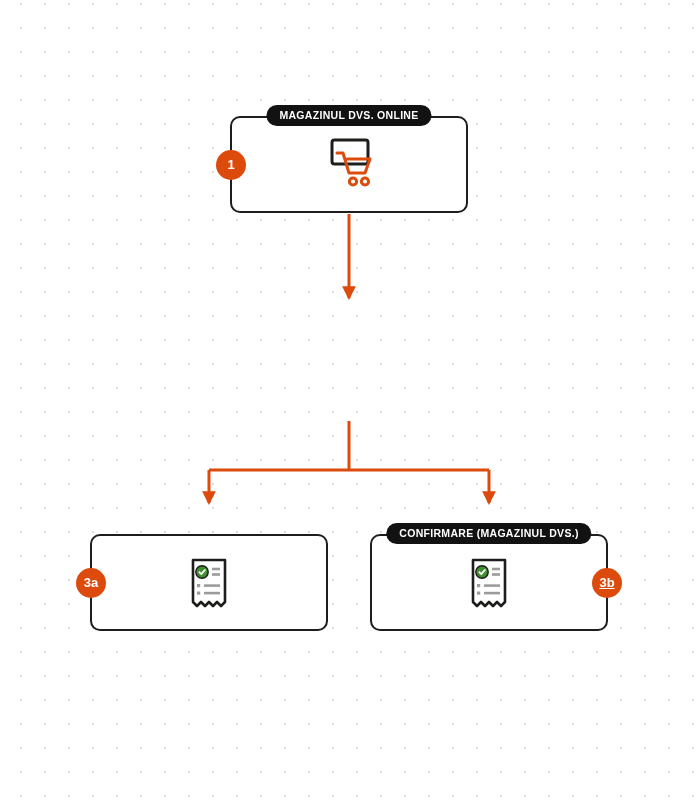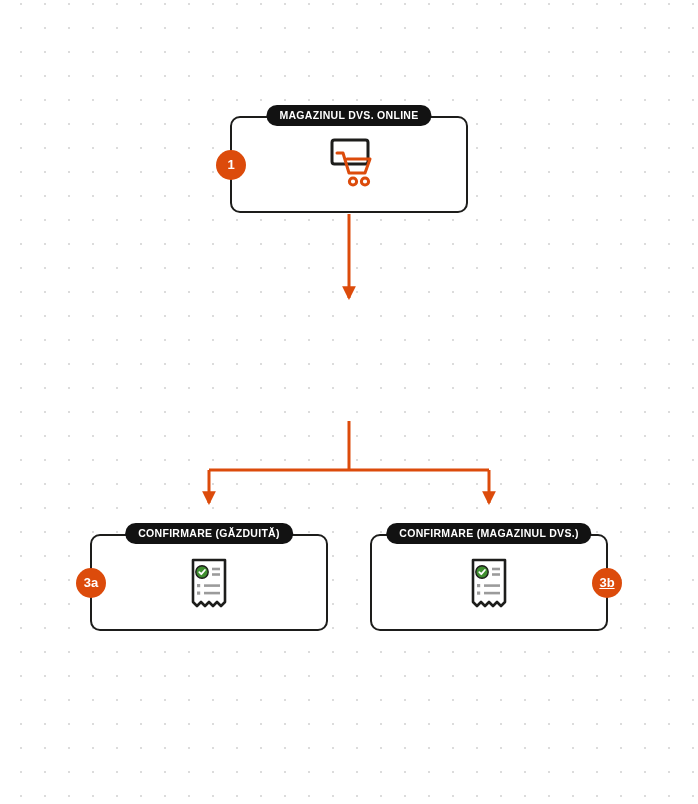--- a/index.html
+++ b/index.html
@@ -78,21 +78,20 @@
           <path d="M17 15 h6 l6 20 h16 l5 -14 h-23"></path>
           <circle cx="33" cy="43.5" r="3.6"></circle>
           <circle cx="45" cy="43.5" r="3.6"></circle>
         </g>
       </svg>
     </span>
   </div>
 
 
   <div class="node" id="node-3a">
-    <span class="pill">CONFIRMARE (GĂZDUITĂ)</span>
     <span class="badge left">3a</span>
     <span class="icon-wrap">
       <svg width="46" height="52" viewBox="0 0 46 52">
         <path d="M7 3 h32 v42 l-4 4 -4 -4 -4 4 -4 -4 -4 4 -4 -4 -4 4 -4 -4 z" fill="#ffffff" stroke="#1d1d1b" stroke-width="2.6" stroke-linejoin="round"></path>
         <circle cx="16" cy="15" r="6.2" fill="#3F8E2F" stroke="#1d1d1b" stroke-width="1.4"></circle>
         <path d="M13.3 15.2 l2 2 l3.6 -4.2" stroke="#ffffff" stroke-width="1.8" fill="none" stroke-linecap="round" stroke-linejoin="round"></path>
         <line x1="26" y1="12" x2="34" y2="12" stroke="#9b9b9b" stroke-width="2.6"></line>
         <line x1="26" y1="17.5" x2="34" y2="17.5" stroke="#9b9b9b" stroke-width="2.6"></line>
         <rect x="11" y="27" width="3.2" height="3.2" fill="#9b9b9b"></rect>
         <line x1="18" y1="28.6" x2="34" y2="28.6" stroke="#9b9b9b" stroke-width="2.6"></line>

